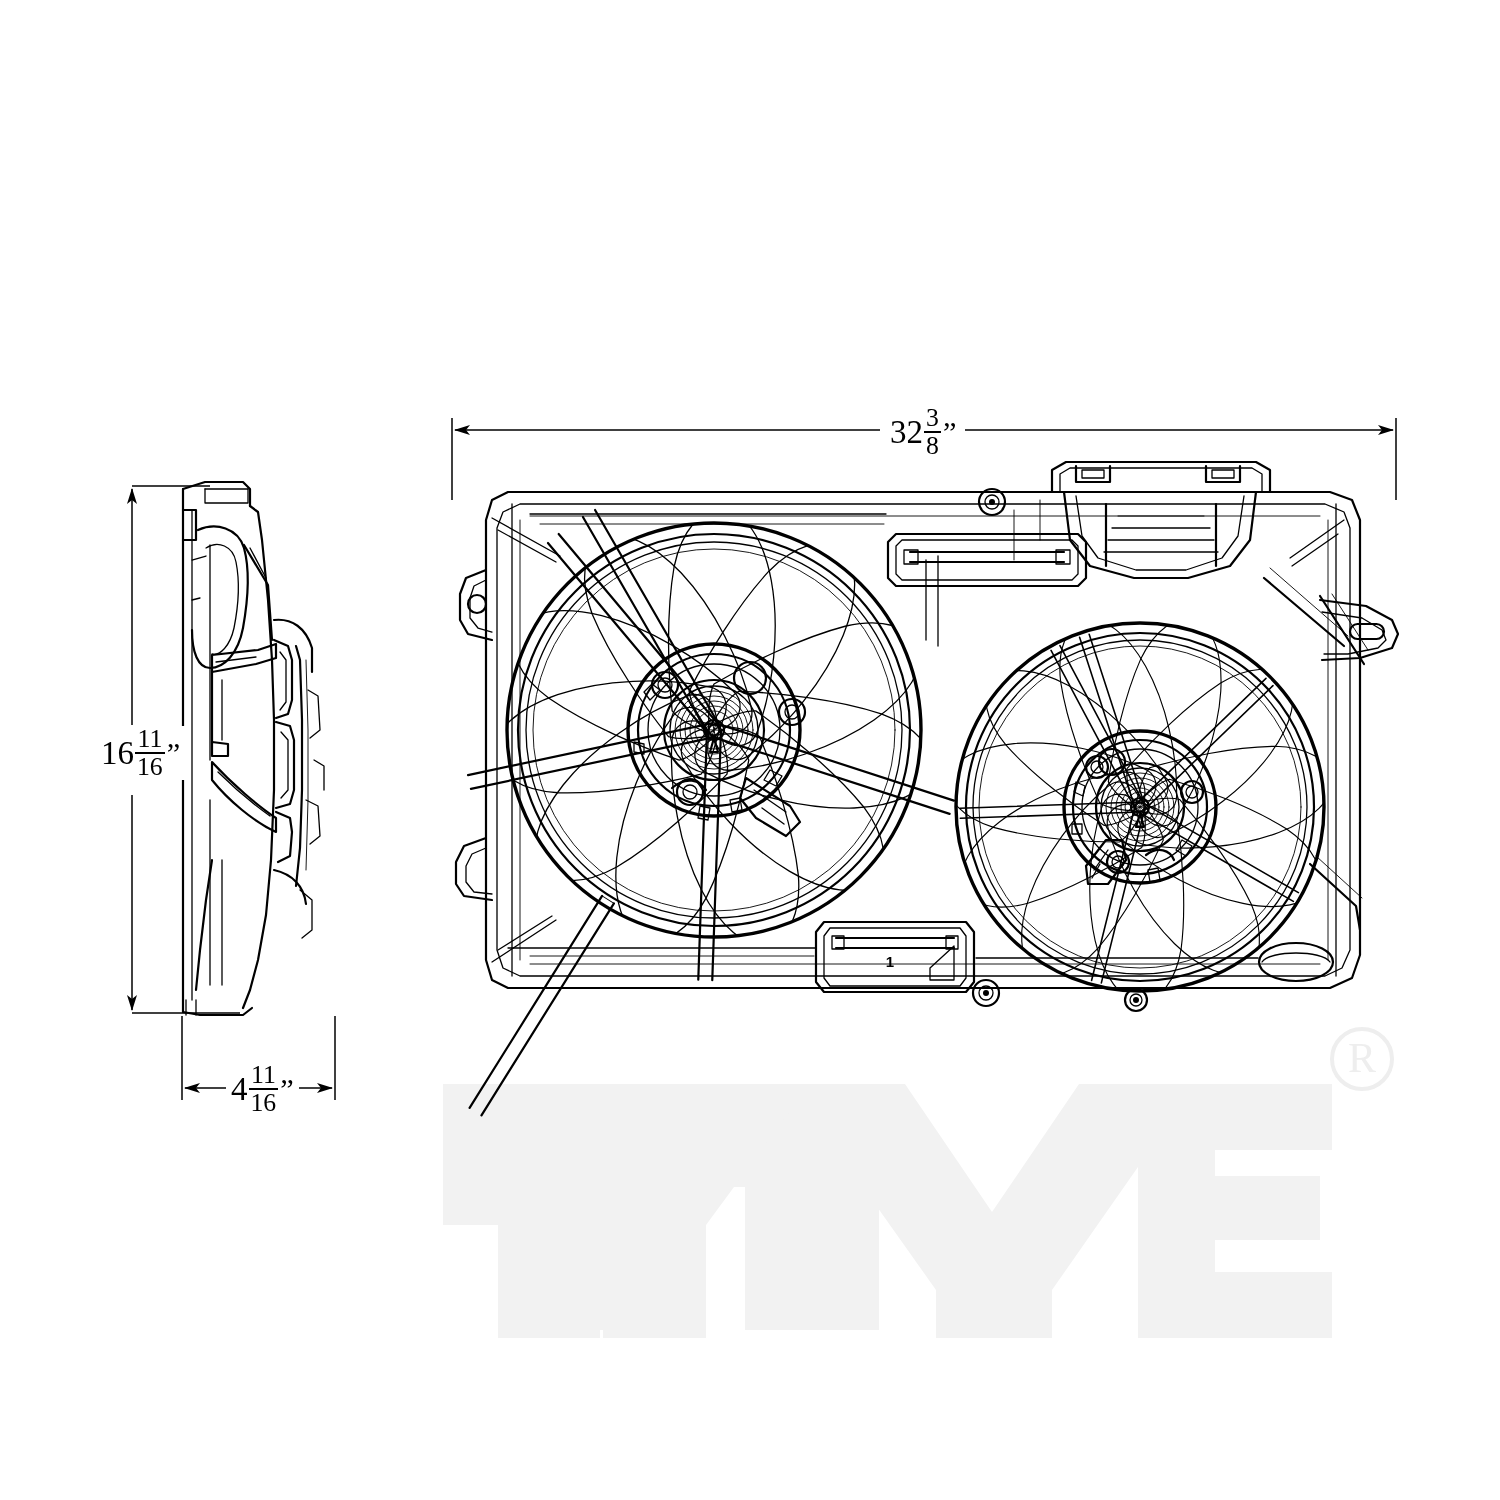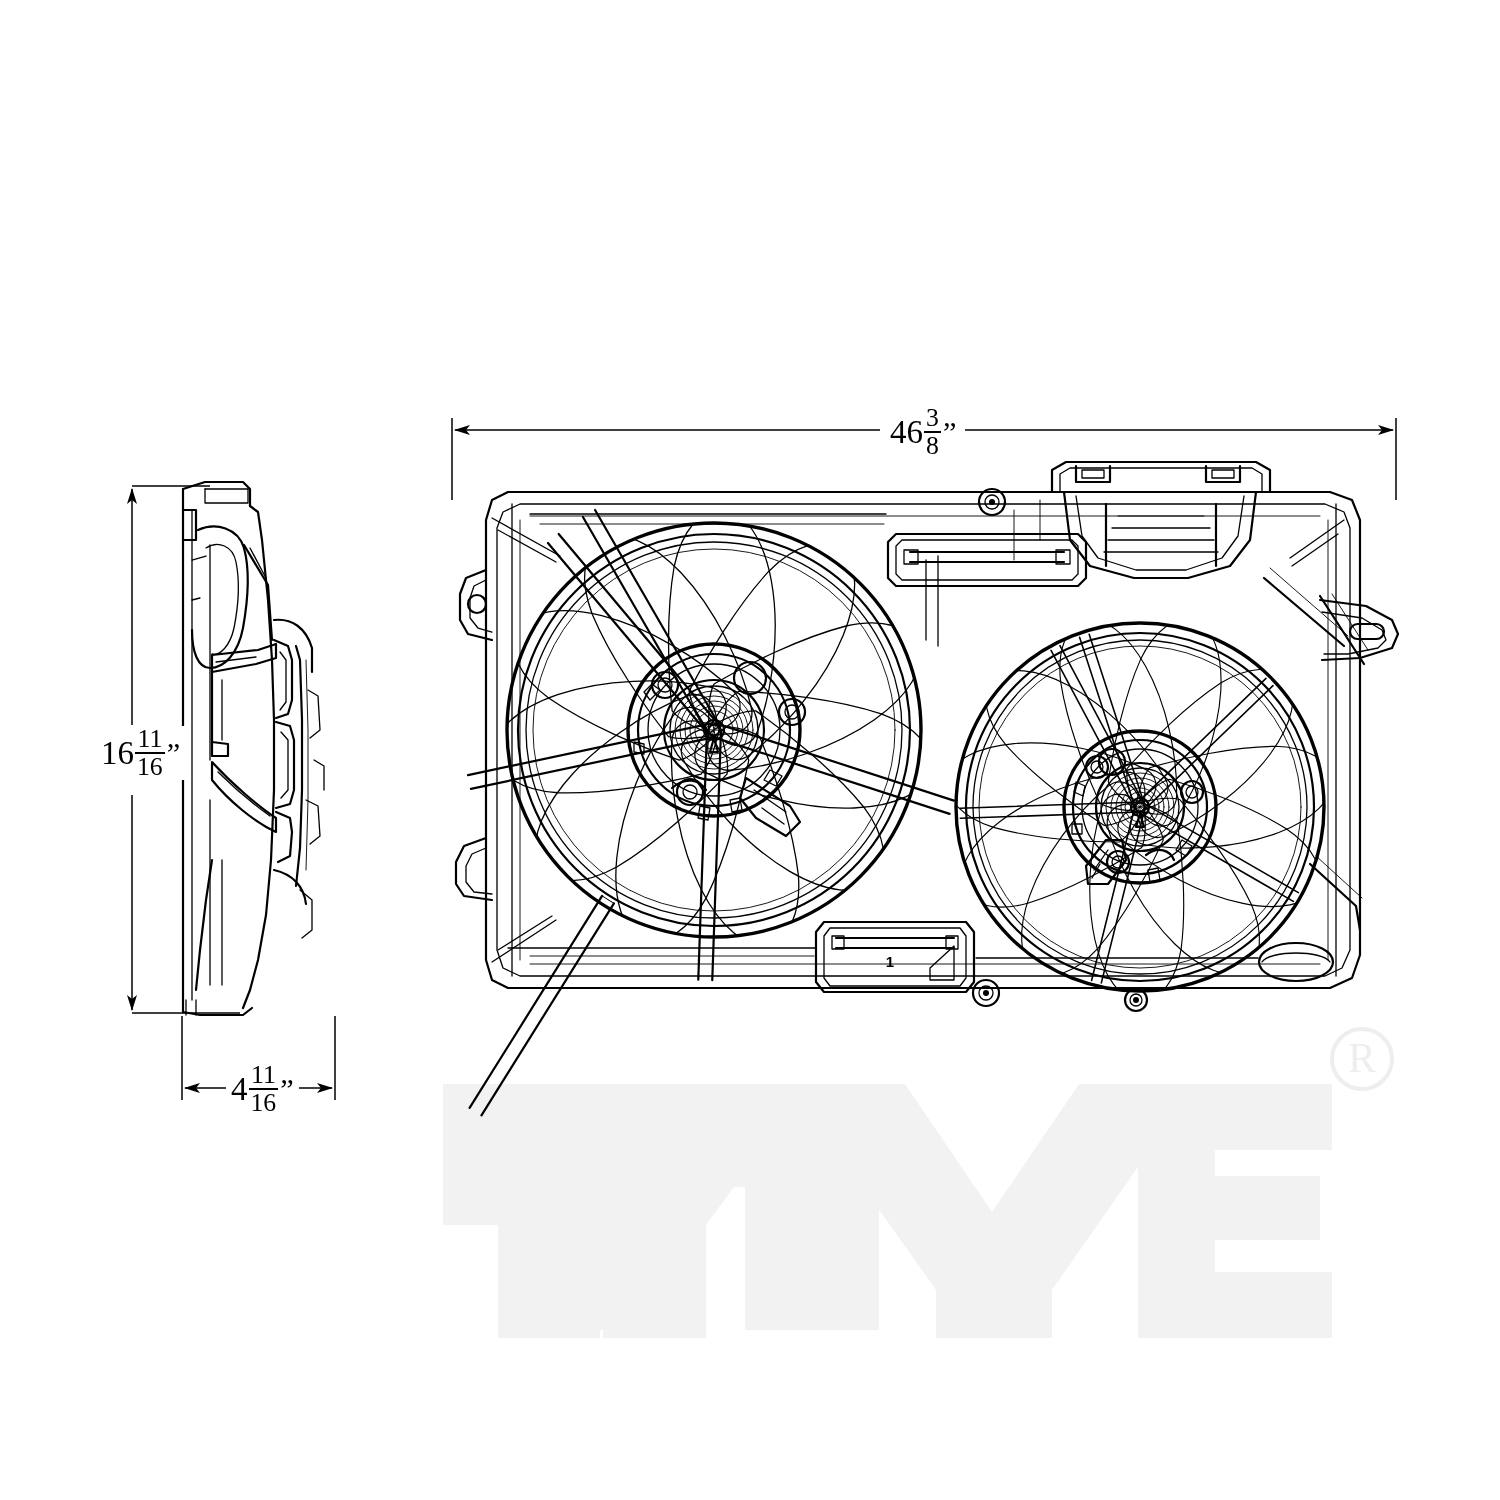--- a/index.html
+++ b/index.html
@@ -512,21 +512,21 @@
   <g>
     <path class="ln-thin" d="M926,640 L926,560"></path>
     <path class="ln-thin" d="M938,646 L938,556"></path>
     <path class="ln-hair" d="M1014,510 L1014,560"></path>
     <path class="ln-hair" d="M1040,500 L1040,540"></path>
   </g>
 
 </svg>
 
 <div class="dim-label" id="dim-width-label" style="left:885px; top:405px;">
-  <span>46</span>
+  <span>32</span>
       <span class="frac">
         <span class="num">3</span>
         <span class="den">8</span>
       </span>
       <span class="inch">”</span>
 </div>
 
 <div class="dim-label" id="dim-height-label" style="left:96px; top:726px;">
   <span>16</span>
       <span class="frac">

